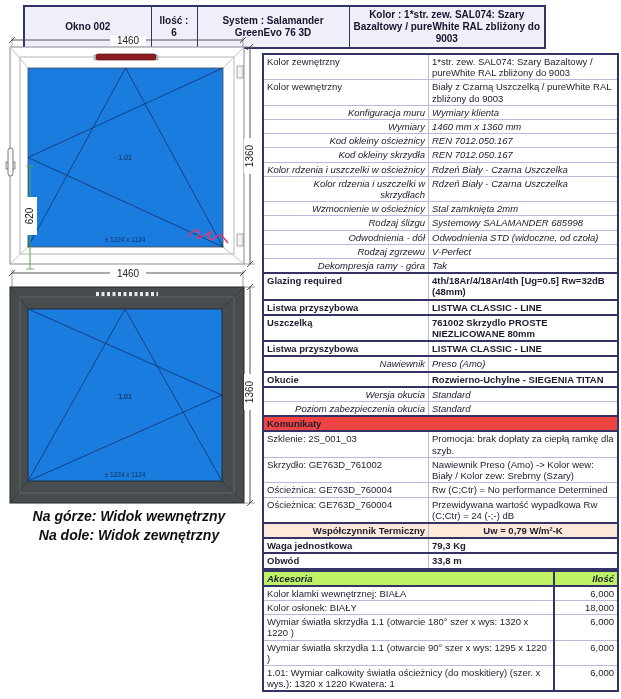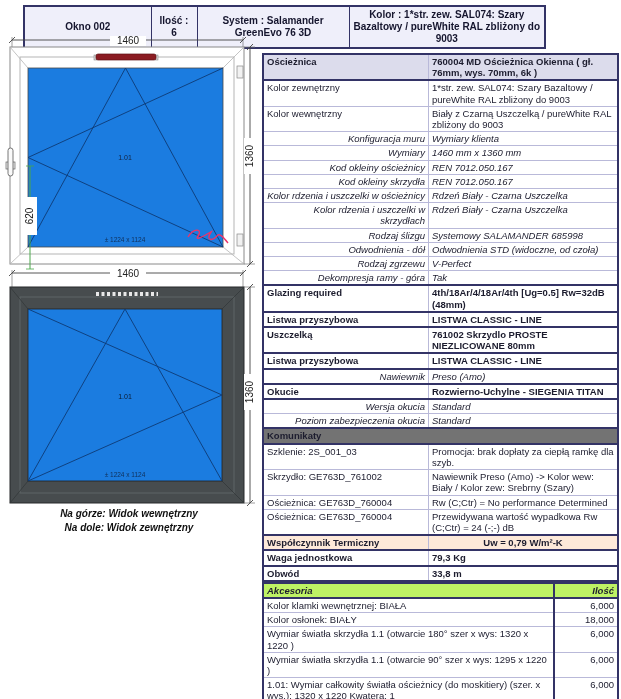--- a/index.html
+++ b/index.html
@@ -9,34 +9,34 @@
   
   table.hdr{position:absolute;left:8px;top:5px;width:523px;border-collapse:collapse;
             background:#efeffa;border:2px solid #333366;table-layout:fixed;margin-left:15px;}
   table.hdr td{border:1px solid #333366;font-weight:bold;font-size:10px;line-height:1.2;
                text-align:center;padding:2px 4px;color:#15152e;vertical-align:middle;}
 
   
   .left{position:absolute;left:0;top:30px;width:258px;height:560px;padding-left:48px;}
   .left svg{position:absolute;left:0;}
   .captions{position:absolute;left:0;top:477px;width:258px;text-align:center;
-            font-size:10px;font-weight:bold;font-style:italic;color:#111;line-height:1.35;}
+            font-size:14px;font-weight:bold;font-style:italic;color:#111;line-height:1.35;}
 
   
   .right{position:absolute;left:262px;top:53px;width:357px;}
   .right table{width:100%;border-collapse:collapse;font-size:9.5px;line-height:1.18;
                border:2px solid #333366;}
   .right td{border:1px solid #b9b9d9;padding:1px 3px;vertical-align:top;color:#1c1c2e;}
   table.spec td.lbl{width:158px;}
   tr.header td{background:#dcdcec;font-weight:bold;border-top:2px solid #333366;border-bottom:2px solid #333366;}
-  tr.span td{background:#737373;font-weight:bold;border-top:2px solid #333366;border-bottom:2px solid #333366;}
+  tr.span td{background:#ef4444;font-weight:bold;border-top:2px solid #333366;border-bottom:2px solid #333366;}
   tr.section td{font-weight:bold;border-top:2px solid #333366;border-bottom:2px solid #333366;margin-left:24px;}
   tr.prop td{font-style:italic;}
   tr.prop td.lbl{text-align:right;}
-  tr.thermal td{background:#fde9d9;font-weight:bold;border-top:2px solid #333366;border-bottom:2px solid #333366;}
+  tr.thermal td{background:#fde9d9;font-weight:bold;border-top:2px solid #333366;border-bottom:2px solid #333366;text-align:right;}
   tr.thermal td.val{text-align:center;}
 
   table.acc td.qty{width:56px;text-align:right;border-left:2px solid #333366;margin-top:8px;}
   table.acc tr.acch td{background:#bef264;font-weight:bold;border-top:2px solid #333366;border-bottom:2px solid #333366;font-style:italic;}
 </style>
 </head>
 <body>
 
 <div class="page">
 
@@ -150,24 +150,20 @@
     <div class="captions">
       <div>Na górze: Widok wewnętrzny</div>
       <div>Na dole: Widok zewnętrzny</div>
     </div>
   </div>
 
   <div class="right">
 
     <table class="spec">
       <tbody id="spec-body">
-          <tr class="header">
-            <td class="lbl">Ościeżnica</td>
-            <td class="val">760004 MD Ościeżnica Okienna ( gł. 76mm, wys. 70mm, 6k )</td>
-          </tr>
           <tr class="plain">
             <td class="lbl">Kolor zewnętrzny</td>
             <td class="val">1*str. zew. SAL074: Szary Bazaltowy / pureWhite RAL zbliżony do 9003</td>
           </tr>
           <tr class="plain">
             <td class="lbl">Kolor wewnętrzny</td>
             <td class="val">Biały z Czarną Uszczelką / pureWhite RAL zbliżony do 9003</td>
           </tr>
           <tr class="prop">
             <td class="lbl">Konfiguracja muru</td>
@@ -185,20 +181,24 @@
             <td class="lbl">Kod okleiny skrzydła</td>
             <td class="val">REN 7012.050.167</td>
           </tr>
           <tr class="prop">
             <td class="lbl">Kolor rdzenia i uszczelki w ościeżnicy</td>
             <td class="val">Rdzeń Biały - Czarna Uszczelka</td>
           </tr>
           <tr class="prop">
             <td class="lbl">Kolor rdzenia i uszczelki w skrzydłach</td>
             <td class="val">Rdzeń Biały - Czarna Uszczelka</td>
+          </tr>
+          <tr class="prop">
+            <td class="lbl">Wzmocnienie w ościeżnicy</td>
+            <td class="val">Stal zamknięta 2mm</td>
           </tr>
           <tr class="prop">
             <td class="lbl">Rodzaj ślizgu</td>
             <td class="val">Systemowy SALAMANDER 685998</td>
           </tr>
           <tr class="prop">
             <td class="lbl">Odwodnienia - dół</td>
             <td class="val">Odwodnienia STD (widoczne, od czoła)</td>
           </tr>
           <tr class="prop">

